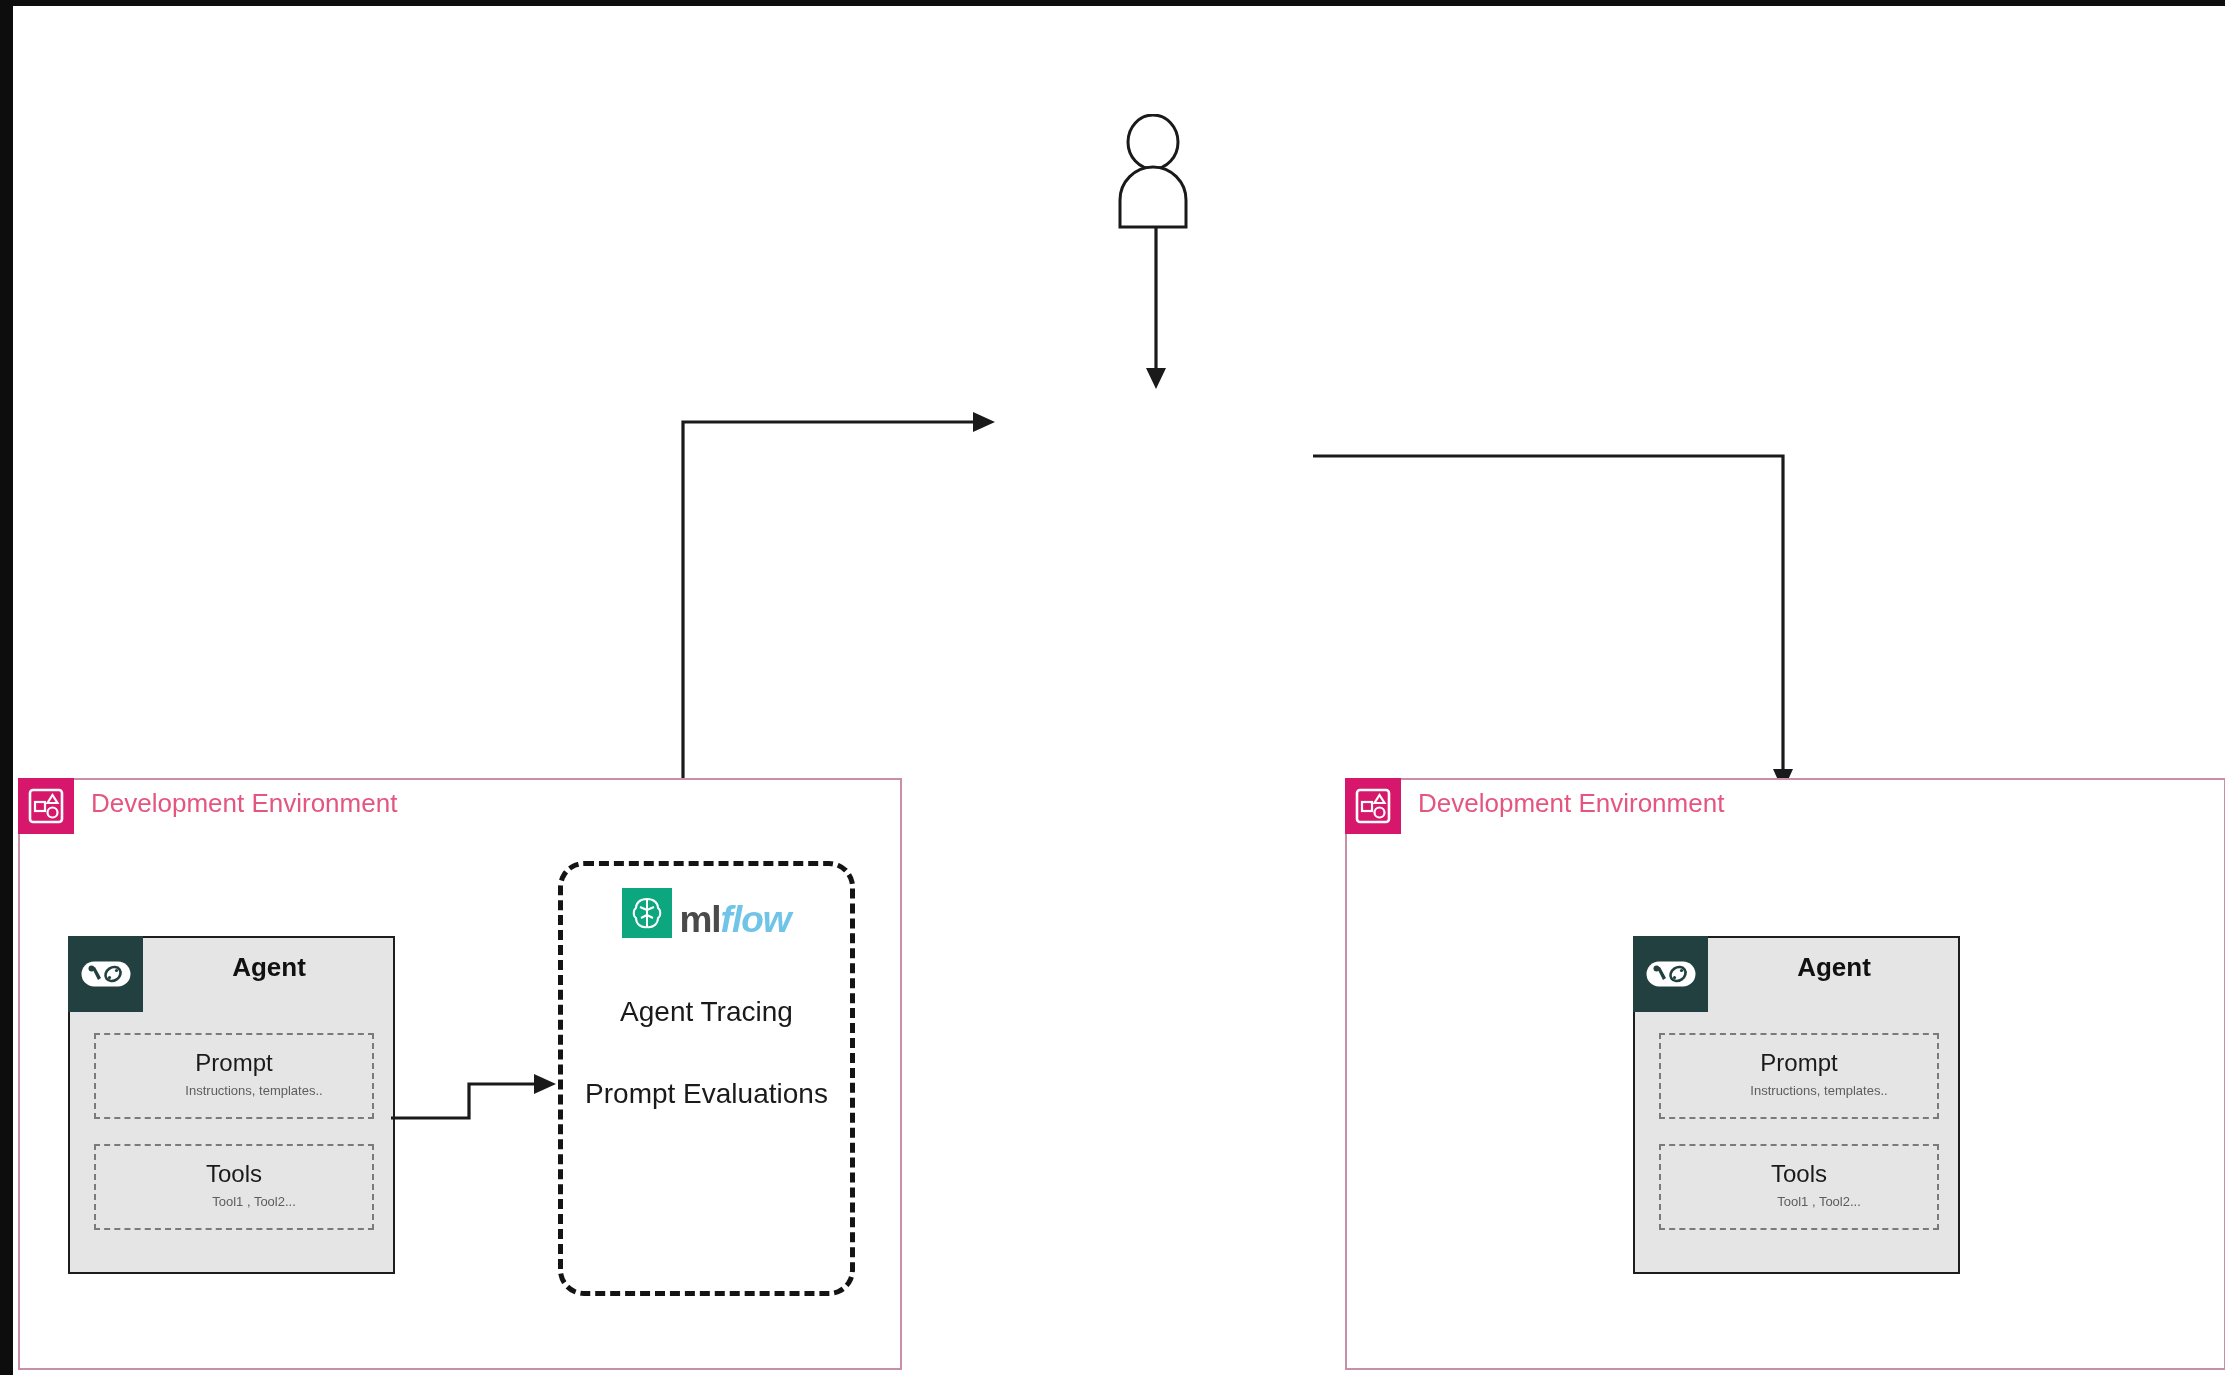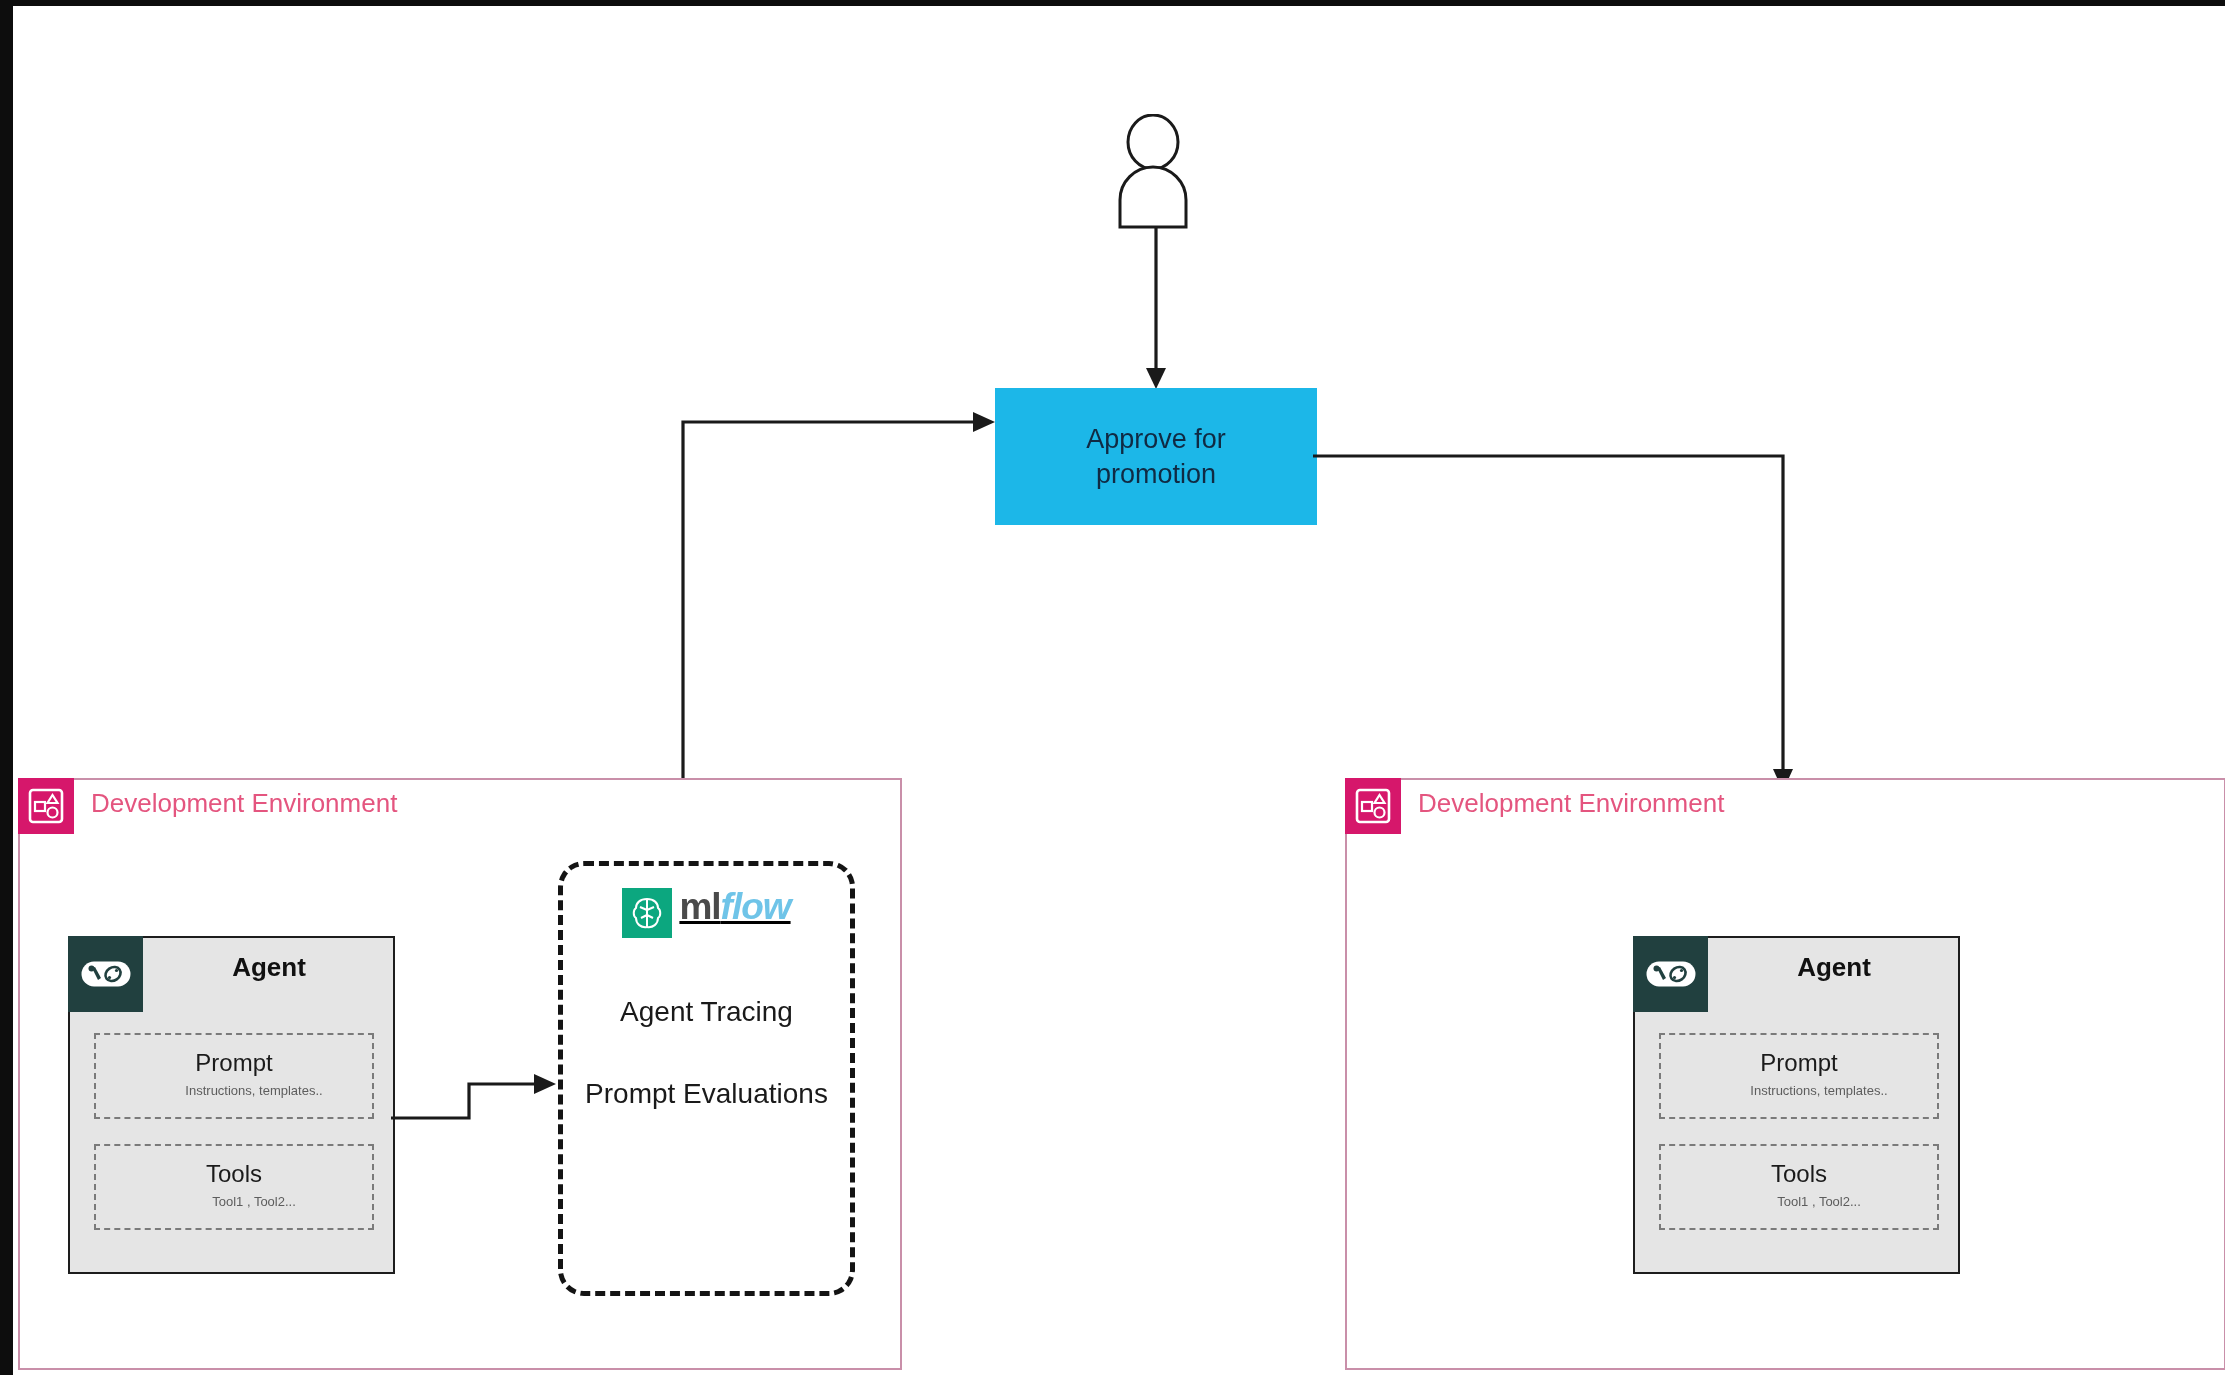--- a/index.html
+++ b/index.html
@@ -105,21 +105,21 @@
     left: 545px; top: 855px; width: 297px; height: 435px;
     border: 5px dashed #141414;
     border-radius: 26px;
     background: #ffffff;
     box-sizing: border-box;
     display: flex; flex-direction: column;
     align-items: center;
   }
   #mlflow-logo {
     margin-top: 22px;
-    display: flex; align-items: flex-start; gap: 7px; text-decoration: underline;
+    display: flex; align-items: flex-end; gap: 7px;
   }
   .ml-mark {
     width: 50px; height: 50px; background: #0CA77F;
     display: flex; align-items: center; justify-content: center;
   }
   .ml-word { font-size: 37px; font-weight: bold; letter-spacing: -1px; line-height: 1; }
   .ml-word .ml { color: #4a4a4a; }
   .ml-word .flow { color: #6FC4E8; font-style: italic; }
 
   #mlflow-title {
@@ -151,26 +151,20 @@
     </svg>
   </div>
 
   <div class="conn abs" style="left:1128px; top:222px;">
     <svg width="30" height="165">
       <path d="M 15 0 L 15 146" stroke="#1a1a1a" stroke-width="3.2" fill="none"></path>
       <path d="M 15 161 L 5 140 L 25 140 Z" fill="#1a1a1a"></path>
     </svg>
   </div>
 
-  <div class="abs" id="approve-box">
-    <div>
-      <div>Approve for</div>
-      <div>promotion</div>
-    </div>
-  </div>
 
   <div class="conn abs" style="left:660px; top:404px;">
     <svg width="340" height="460">
       <path d="M 10 455 L 10 12 L 305 12" stroke="#1a1a1a" stroke-width="3.2" fill="none"></path>
       <path d="M 322 12 L 300 2 L 300 22 Z" fill="#1a1a1a"></path>
     </svg>
   </div>
 
   <div class="conn abs" style="left:1300px; top:438px;">
     <svg width="490" height="350">

